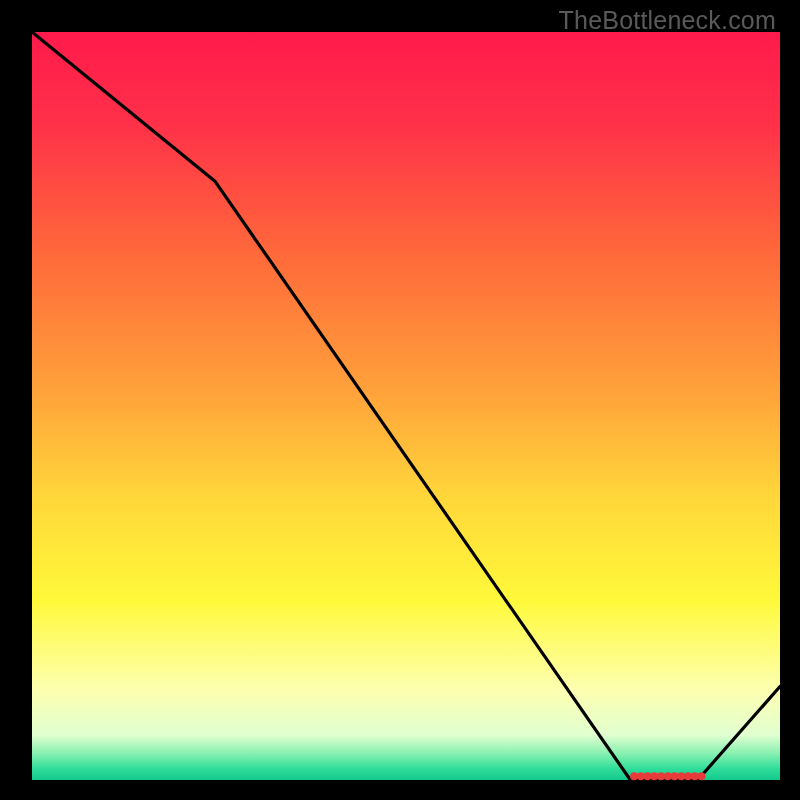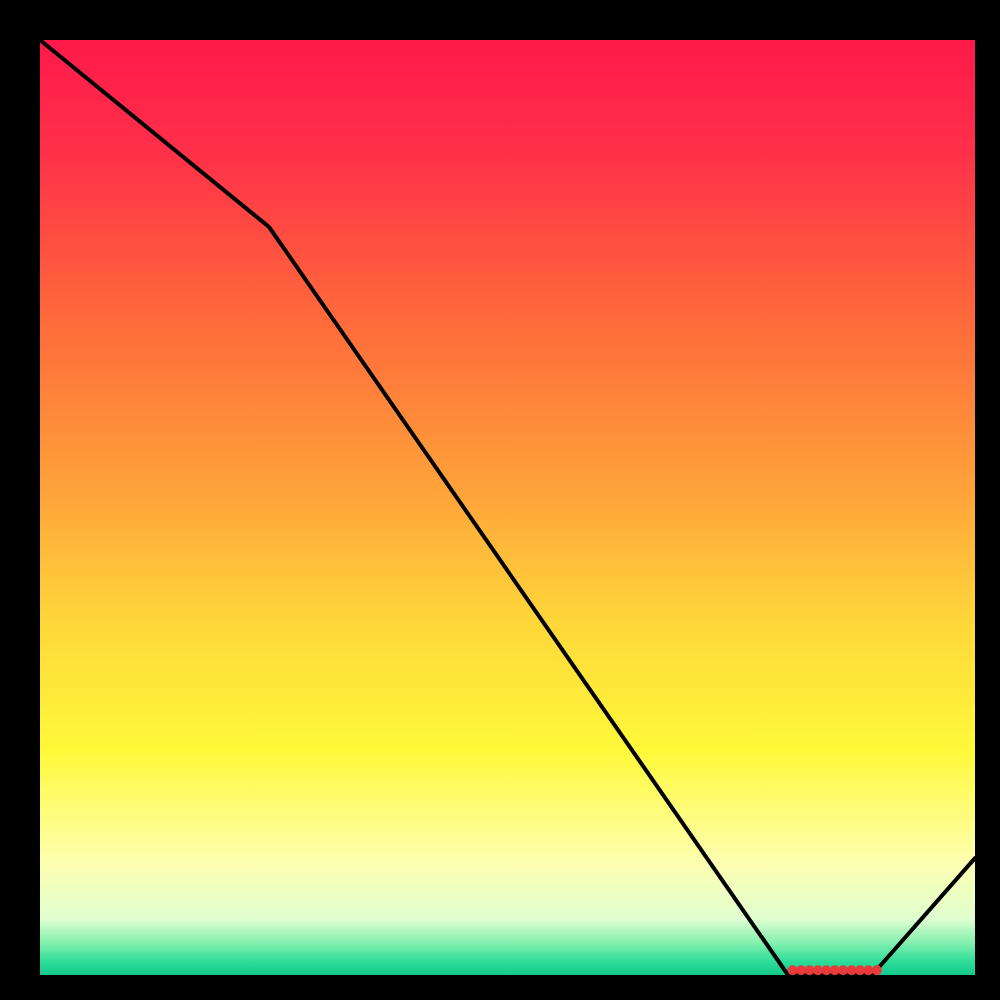--- a/index.html
+++ b/index.html
@@ -31,20 +31,21 @@
     position: absolute;
     left: 0;
     top: 0;
   }
 </style>
 </head>
 <body>
 
 <div class="stage">
 
+  <div class="watermark">TheBottleneck.com</div>
 
   <svg width="800" height="800" viewBox="0 0 800 800">
     <defs>
       <linearGradient id="heat" x1="0" y1="0" x2="0" y2="1">
       <stop offset="0%" stop-color="#ff1a4b"></stop>
           <stop offset="12%" stop-color="#ff3049"></stop>
           <stop offset="30%" stop-color="#ff6a3a"></stop>
           <stop offset="48%" stop-color="#ffa23a"></stop>
           <stop offset="62%" stop-color="#ffd63a"></stop>
           <stop offset="76%" stop-color="#fff93a"></stop>

